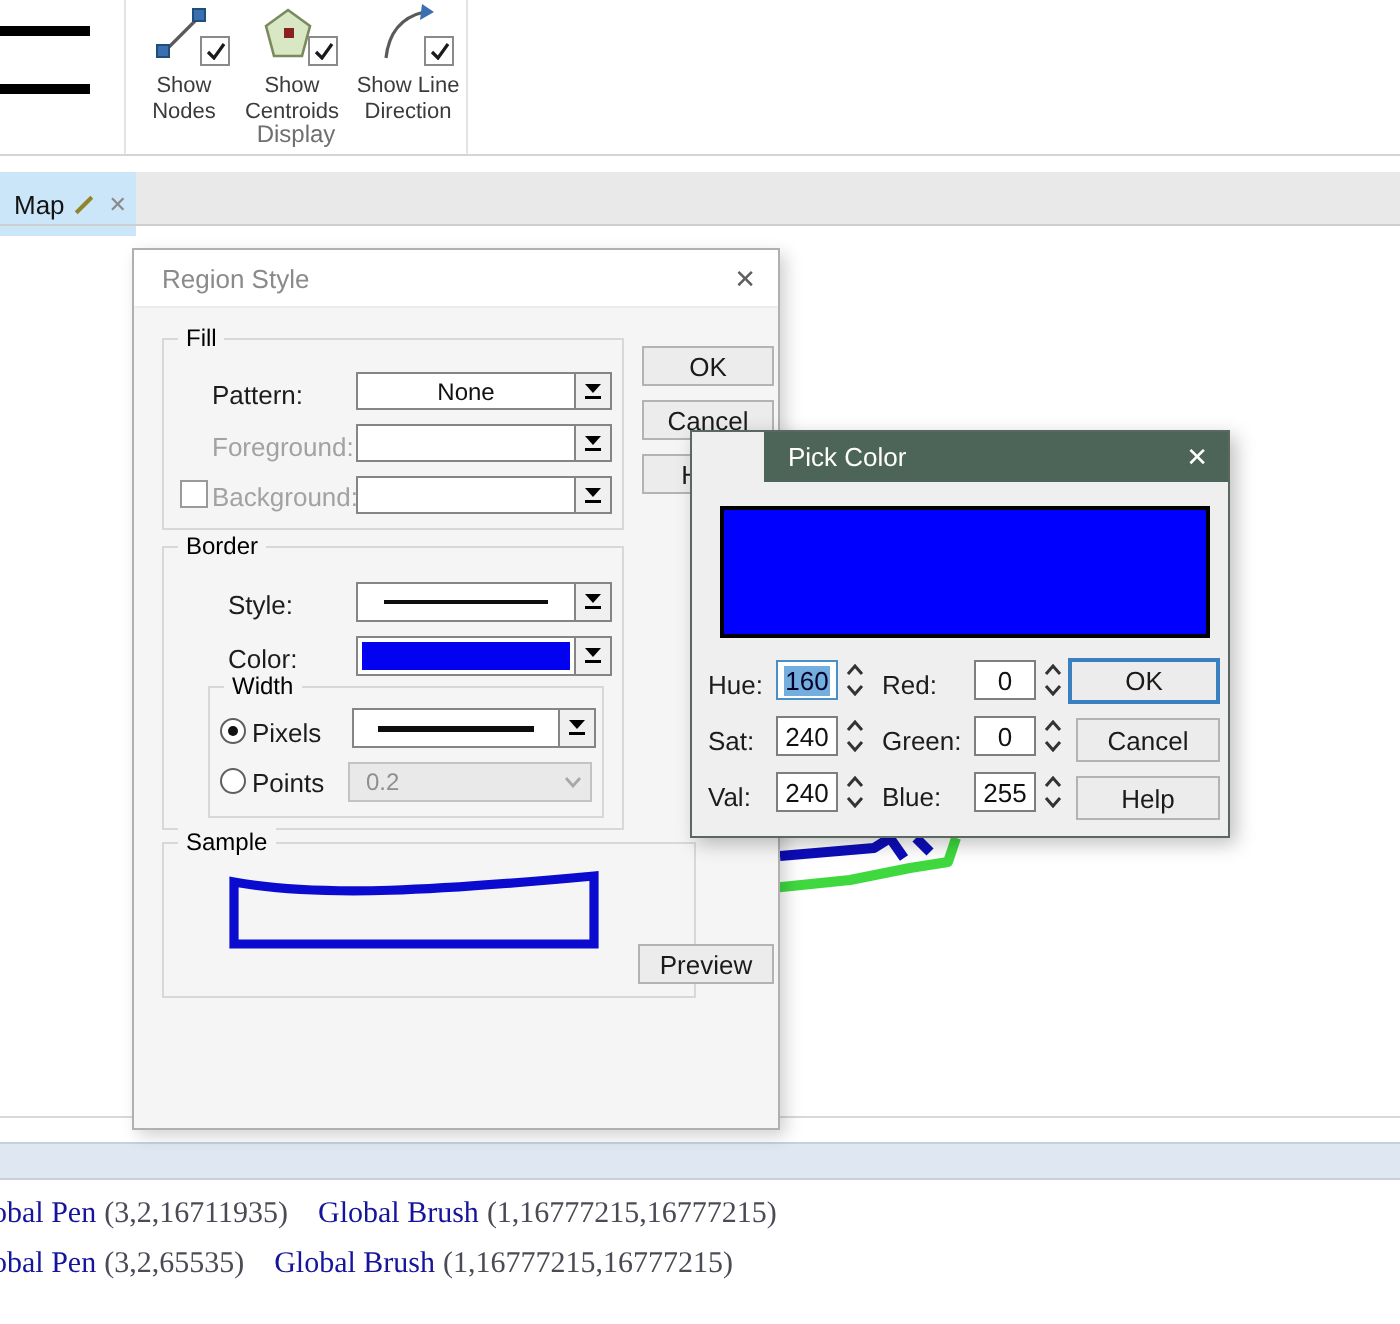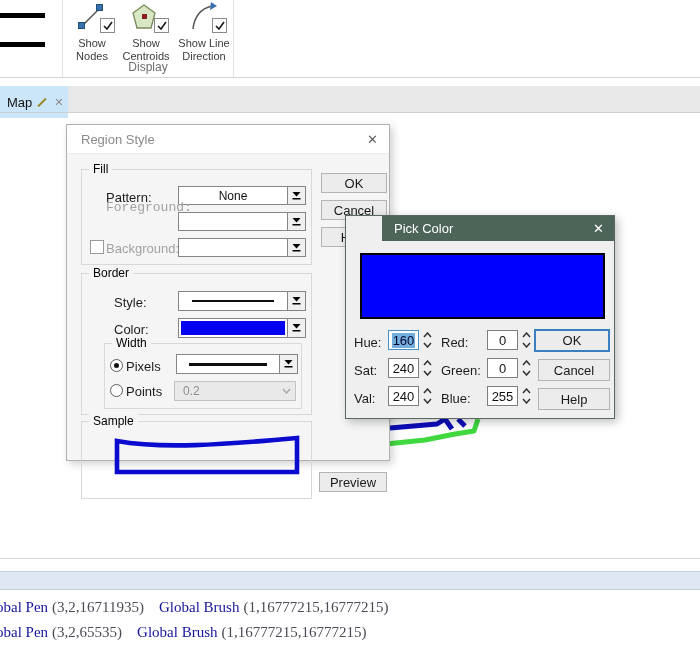--- a/index.html
+++ b/index.html
@@ -135,40 +135,40 @@
   </div>
 </div>
 <div class="abs" style="left:0;top:112px;width:700px;height:1px;background:#cfcfcf;"></div>
 
 <svg class="abs" style="left:378px;top:412px;z-index:1;" width="115" height="45">
   <polyline points="8,32 47,28 77,22 96,19 100,7" fill="none" stroke="var(--map-green)" stroke-width="5" stroke-linejoin="round" stroke-linecap="butt"></polyline>
   <polyline points="12,16 59,12 67,7 74,17" fill="none" stroke="var(--map-blue)" stroke-width="5" stroke-linejoin="round"></polyline>
   <line x1="80" y1="7" x2="87" y2="14" stroke="var(--map-blue)" stroke-width="5"></line>
 </svg>
 
-<div class="abs dlg" style="left:66px;top:124px;width:324px;height:337px;z-index:10;box-sizing:border-box;">
+<div class="abs dlg" style="left:66px;top:124px;width:324px;height:441px;z-index:10;box-sizing:border-box;">
   <div class="dlg-title">
     <span class="dlg-title-text">Region Style</span>
     <span class="dlg-close">✕</span>
   </div>
 
   <div class="fieldset" style="left:14px;top:44px;width:229px;height:94px;">
     <span class="legend">Fill</span>
   </div>
   <span class="abs lbl" style="left:39px;top:65px;">Pattern:</span>
   <div class="abs combo" style="left:111px;top:61px;width:128px;height:19px;">
     <span class="val">None</span>
     <span class="drop">
       <svg width="9" height="10">
           <polygon points="0.5,1 8.5,1 4.5,5.5" fill="#000"></polygon>
           <rect x="0.5" y="7" width="8" height="1.5" fill="#000"></rect>
         </svg>
     </span>
   </div>
-  <span class="abs lbl dis" style="left:39px;top:75px;font-family:Liberation Mono, monospace;">Foreground:</span>
+  <span class="abs lbl dis" style="left:39px;top:91px;">Foreground:</span>
   <div class="abs combo" style="left:111px;top:87px;width:128px;height:19px;">
     <span class="val"></span>
     <span class="drop">
       <svg width="9" height="10">
           <polygon points="0.5,1 8.5,1 4.5,5.5" fill="#000"></polygon>
           <rect x="0.5" y="7" width="8" height="1.5" fill="#000"></rect>
         </svg>
     </span>
   </div>
   <span class="abs checkbox" style="left:23px;top:115px;"></span>
@@ -233,21 +233,21 @@
   <span class="abs lbl" style="left:59px;top:259px;">Points</span>
   <div class="abs combo disabled" style="left:107px;top:256px;width:122px;height:20px;">
     <span class="val">0.2</span>
     <span style="width:18px;display:flex;align-items:center;justify-content:center;">
       <svg width="9" height="6">
           <polyline points="1,1 4.5,5 8,1" fill="none" stroke="#a8a8a8" stroke-width="1.4"></polyline>
         </svg>
     </span>
   </div>
 
-  <div class="fieldset" style="left:14px;top:296px;width:229px;height:76px;">
+  <div class="fieldset" style="left:14px;top:296px;width:229px;height:76px;padding-left:36px;">
     <span class="legend">Sample</span>
   </div>
   <svg class="abs" style="left:34px;top:305px;" width="215" height="55">
     <path d="M16,42 L16,11 C60,19 120,15 196,8 L196,42 Z" fill="none" stroke="var(--sample-blue)" stroke-width="4.6" stroke-linejoin="miter"></path>
   </svg>
 
   <div class="abs btn" style="left:252px;top:347px;width:68px;height:20px;">Preview</div>
 </div>
 
 <div class="abs pc-dlg" style="left:345px;top:215px;width:270px;height:204px;z-index:20;box-sizing:border-box;padding-left:36px;">

